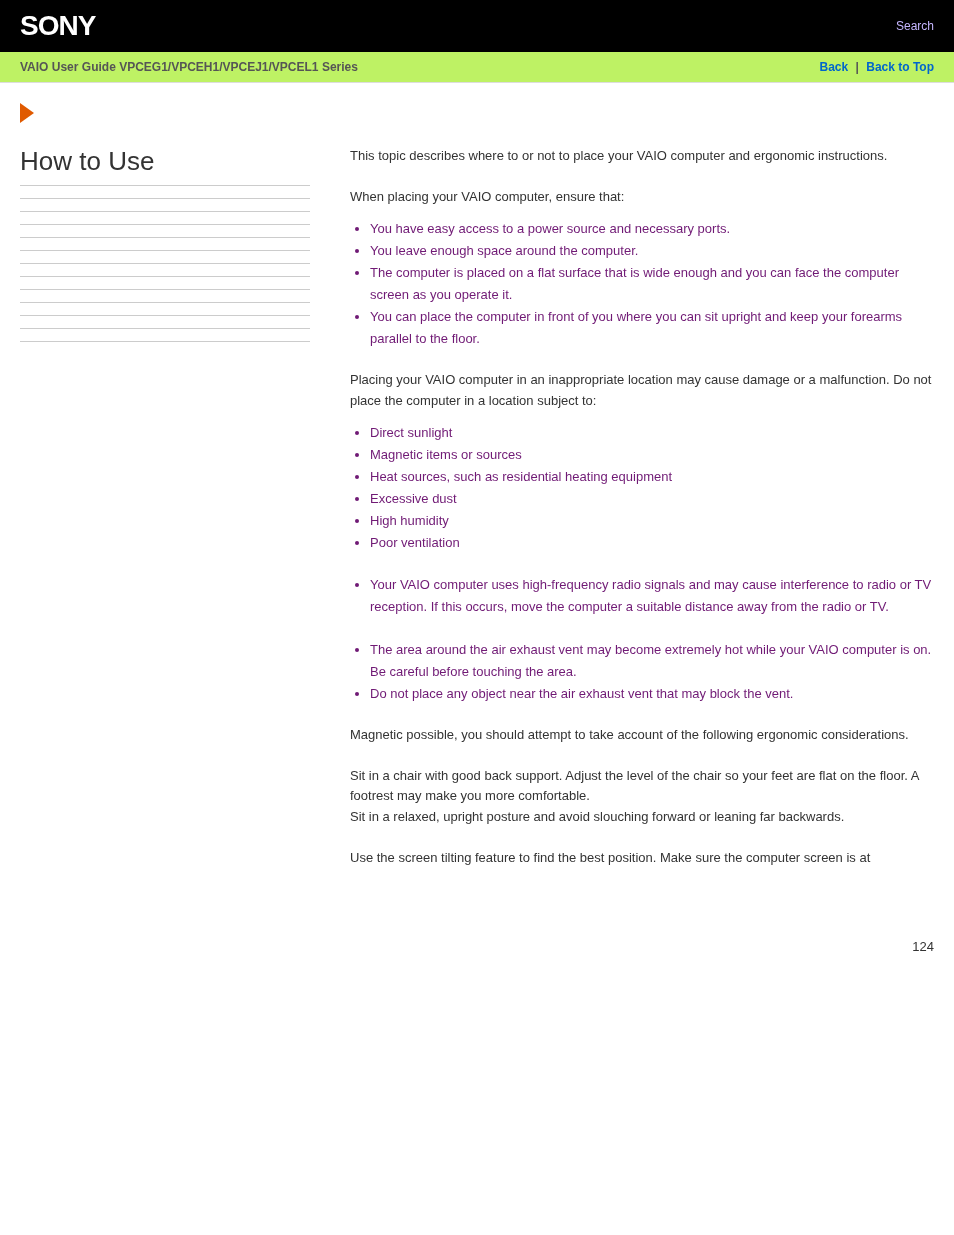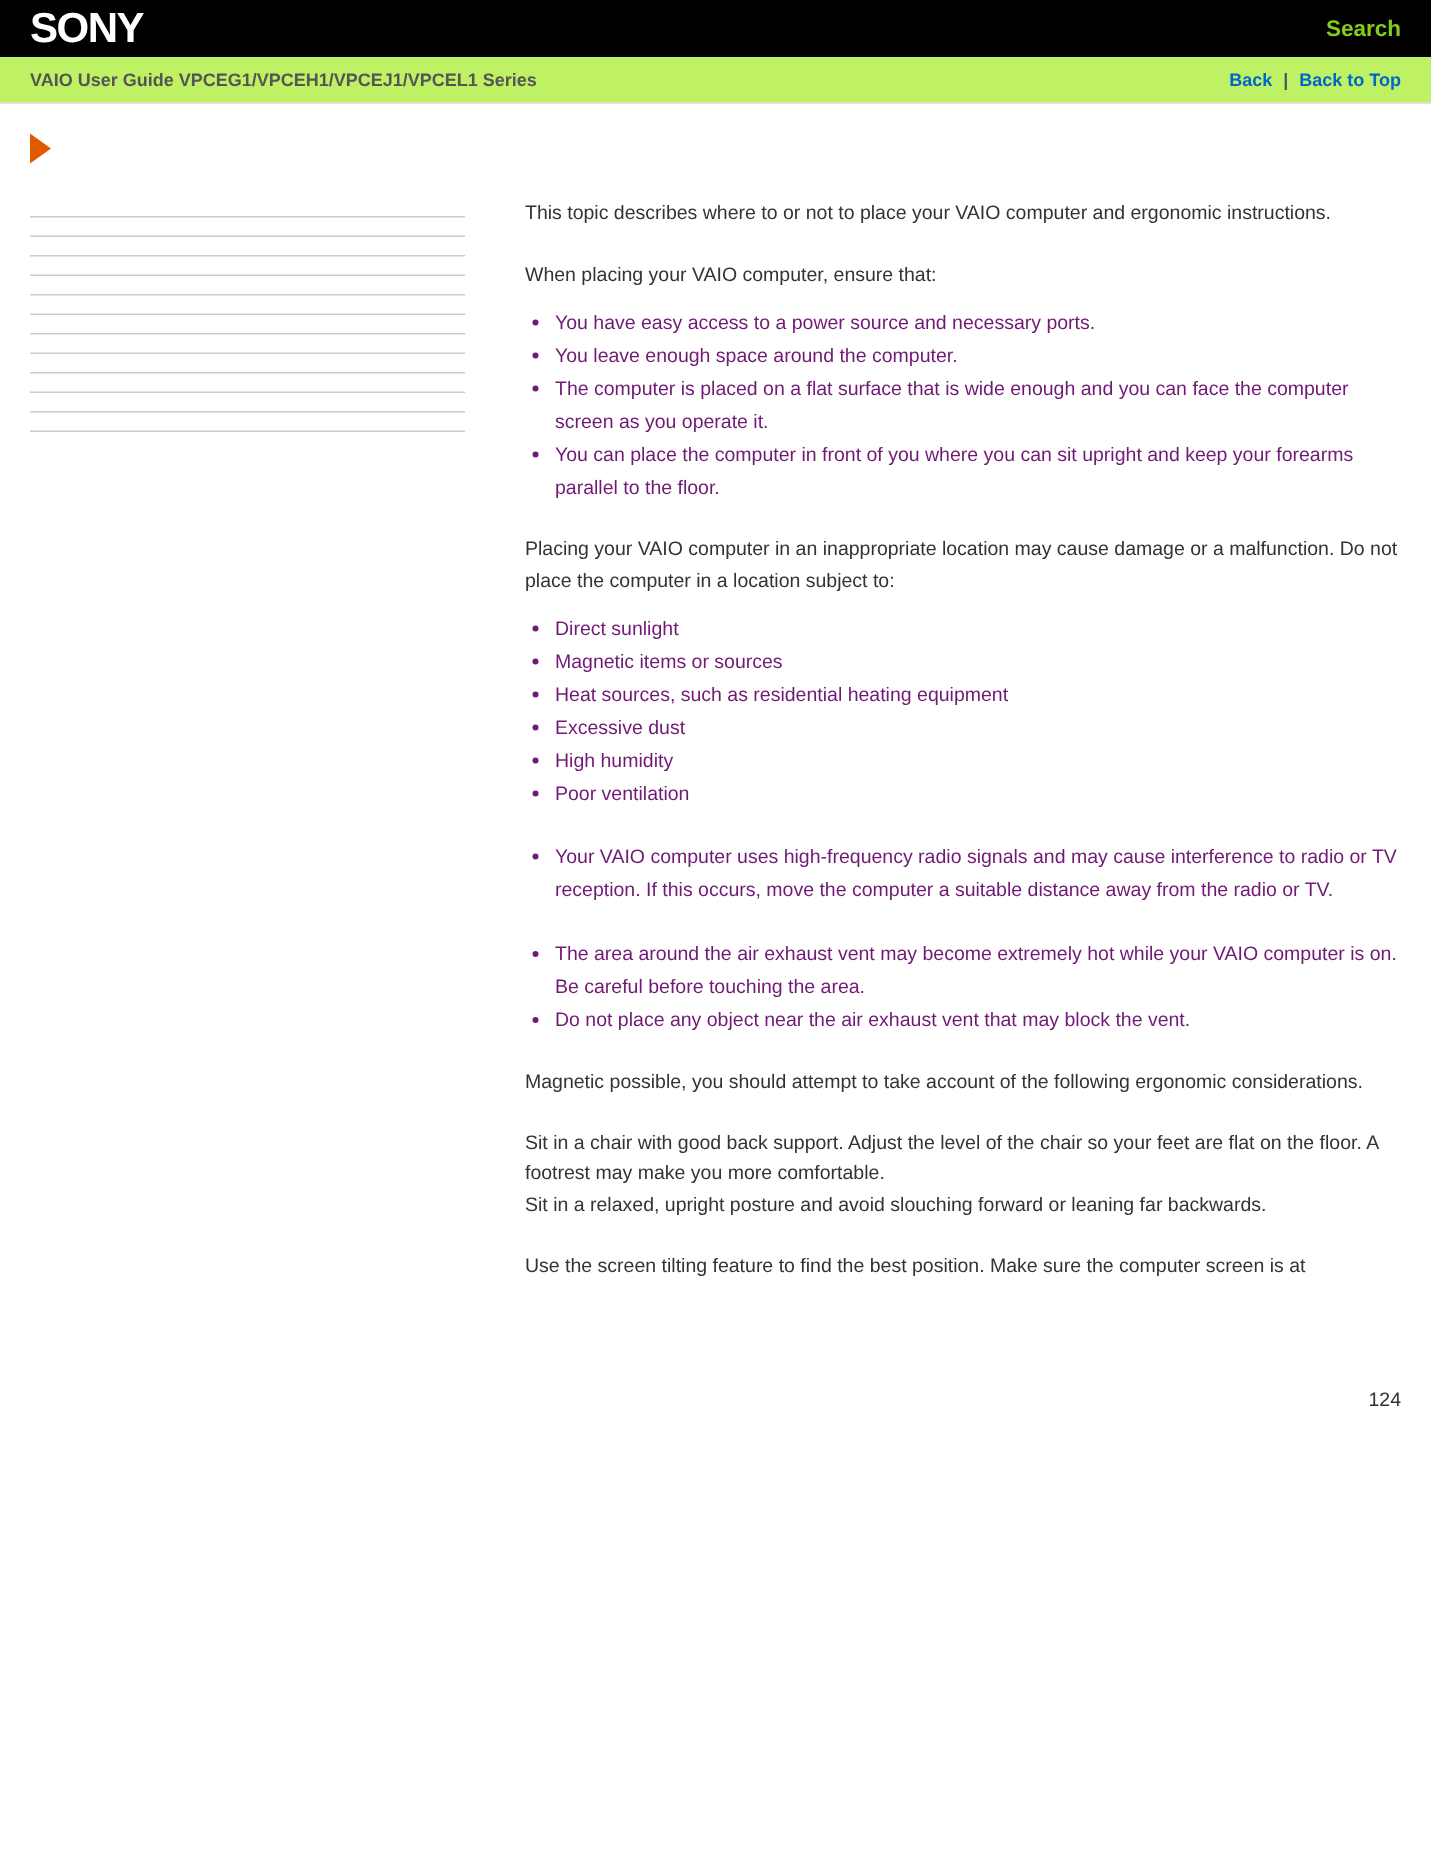--- a/index.html
+++ b/index.html
@@ -17,38 +17,37 @@
       min-height: 1235px;
     }
 
     
     .header {
       background: #000;
       display: flex;
       align-items: center;
       justify-content: space-between;
       padding: 0 20px;
-      height: 38px;
+      height: 52px;
     }
 
     .sony-logo {
       color: #fff;
       font-size: 28px;
       font-weight: bold;
       font-family: Arial, Helvetica, sans-serif;
       letter-spacing: -1px;
     }
 
     .search-btn {
-      color: #84cc16;
-      font-size: 15px;
+      color: #c4b5fd;
+      font-size: 12px;
       background: none;
       border: none;
       cursor: pointer;
-      font-weight: bold;
     }
 
     
     .breadcrumb-bar {
       display: flex;
       justify-content: space-between;
       align-items: center;
       padding: 8px 20px;
       border-bottom: 1px solid #ddd;
       background: #bef264;
@@ -170,20 +169,21 @@
   </div>
 </div>
 
 <div class="chevron-container">
   <span class="chevron-icon"></span>
 </div>
 
 <div class="main-content">
 
   <div class="sidebar">
+    <h2 class="sidebar-title">How to Use</h2>
     <hr class="sidebar-line">
     <hr class="sidebar-line">
     <hr class="sidebar-line">
     <hr class="sidebar-line">
     <hr class="sidebar-line">
     <hr class="sidebar-line">
     <hr class="sidebar-line">
     <hr class="sidebar-line">
     <hr class="sidebar-line">
     <hr class="sidebar-line">

